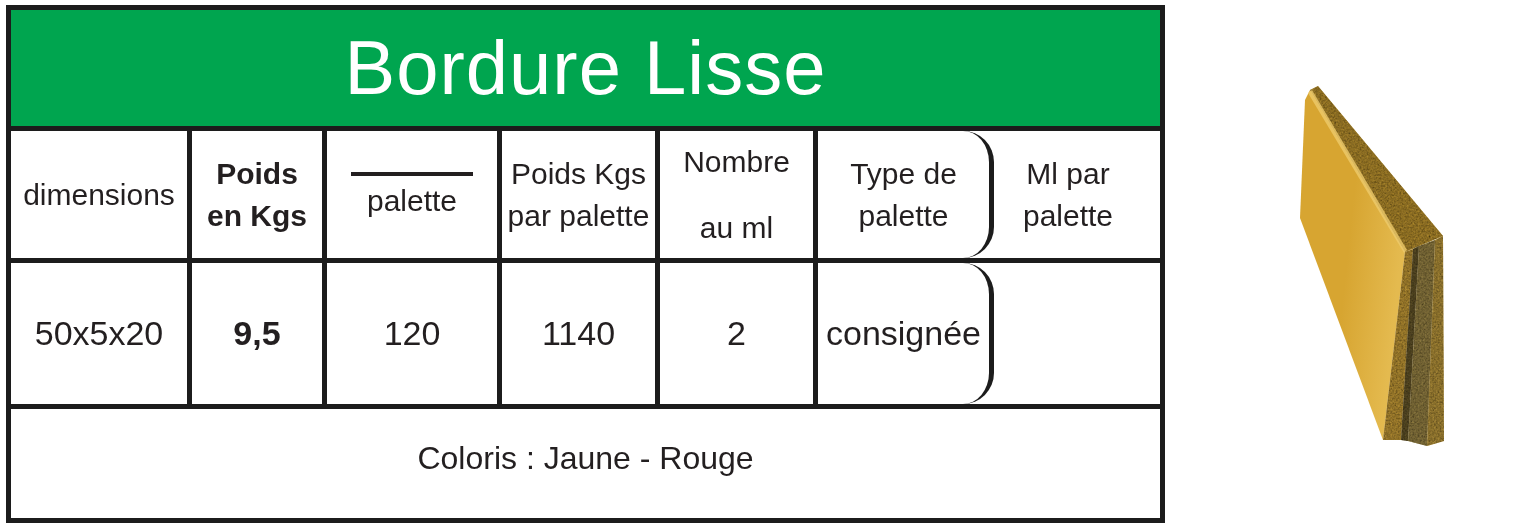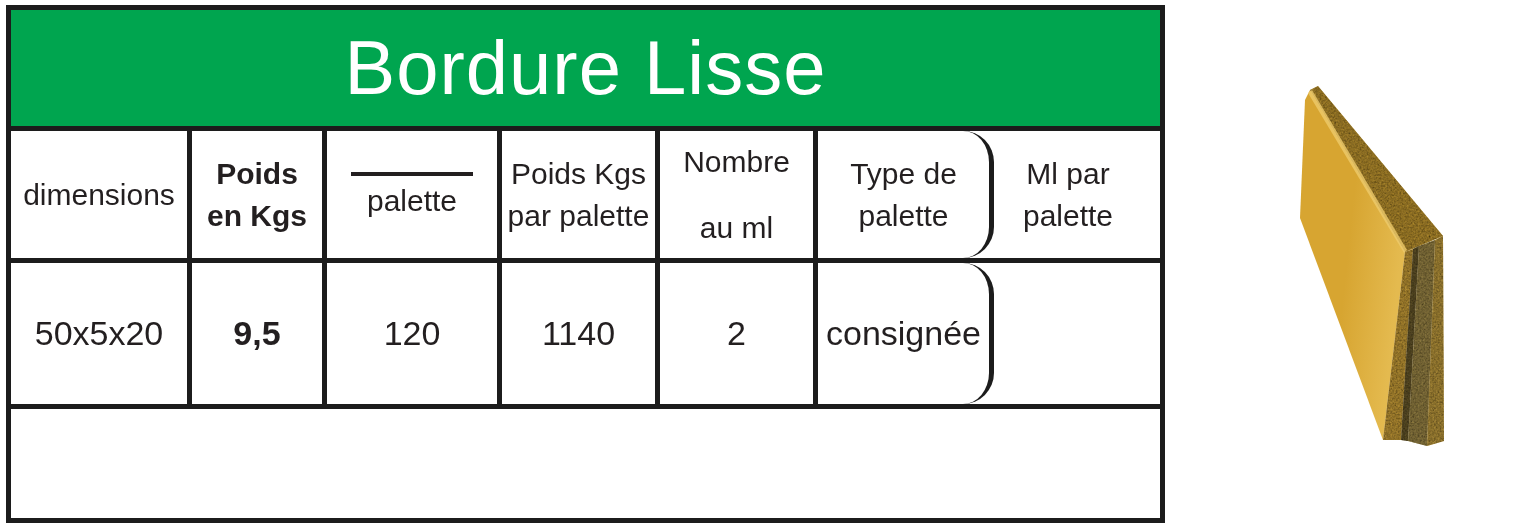--- a/index.html
+++ b/index.html
@@ -86,20 +86,23 @@
 
     <div class="row data-row">
       <div class="cell dcell w0">50x5x20</div>
       <div class="cell dcell w1">9,5</div>
       <div class="cell dcell w2">120</div>
       <div class="cell dcell w3">1140</div>
       <div class="cell dcell w4">2</div>
       <div class="cell dcell w5">consignée</div>
     </div>
 
+    <div class="footer-row">
+      <span>Coloris : Jaune - Rouge</span>
+    </div>
 
   </div>
 
   <svg class="product-photo" viewBox="0 0 376 532" xmlns="http://www.w3.org/2000/svg">
     <defs>
       <linearGradient id="frontGrad" x1="0" y1="0" x2="1" y2="0.35">
         <stop offset="0" style="stop-color:var(--product-front,#D7A531)"></stop>
         <stop offset="0.55" style="stop-color:var(--product-front,#D7A531)"></stop>
         <stop offset="1" style="stop-color:var(--product-front-light,#E4BA4F)"></stop>
       </linearGradient>

